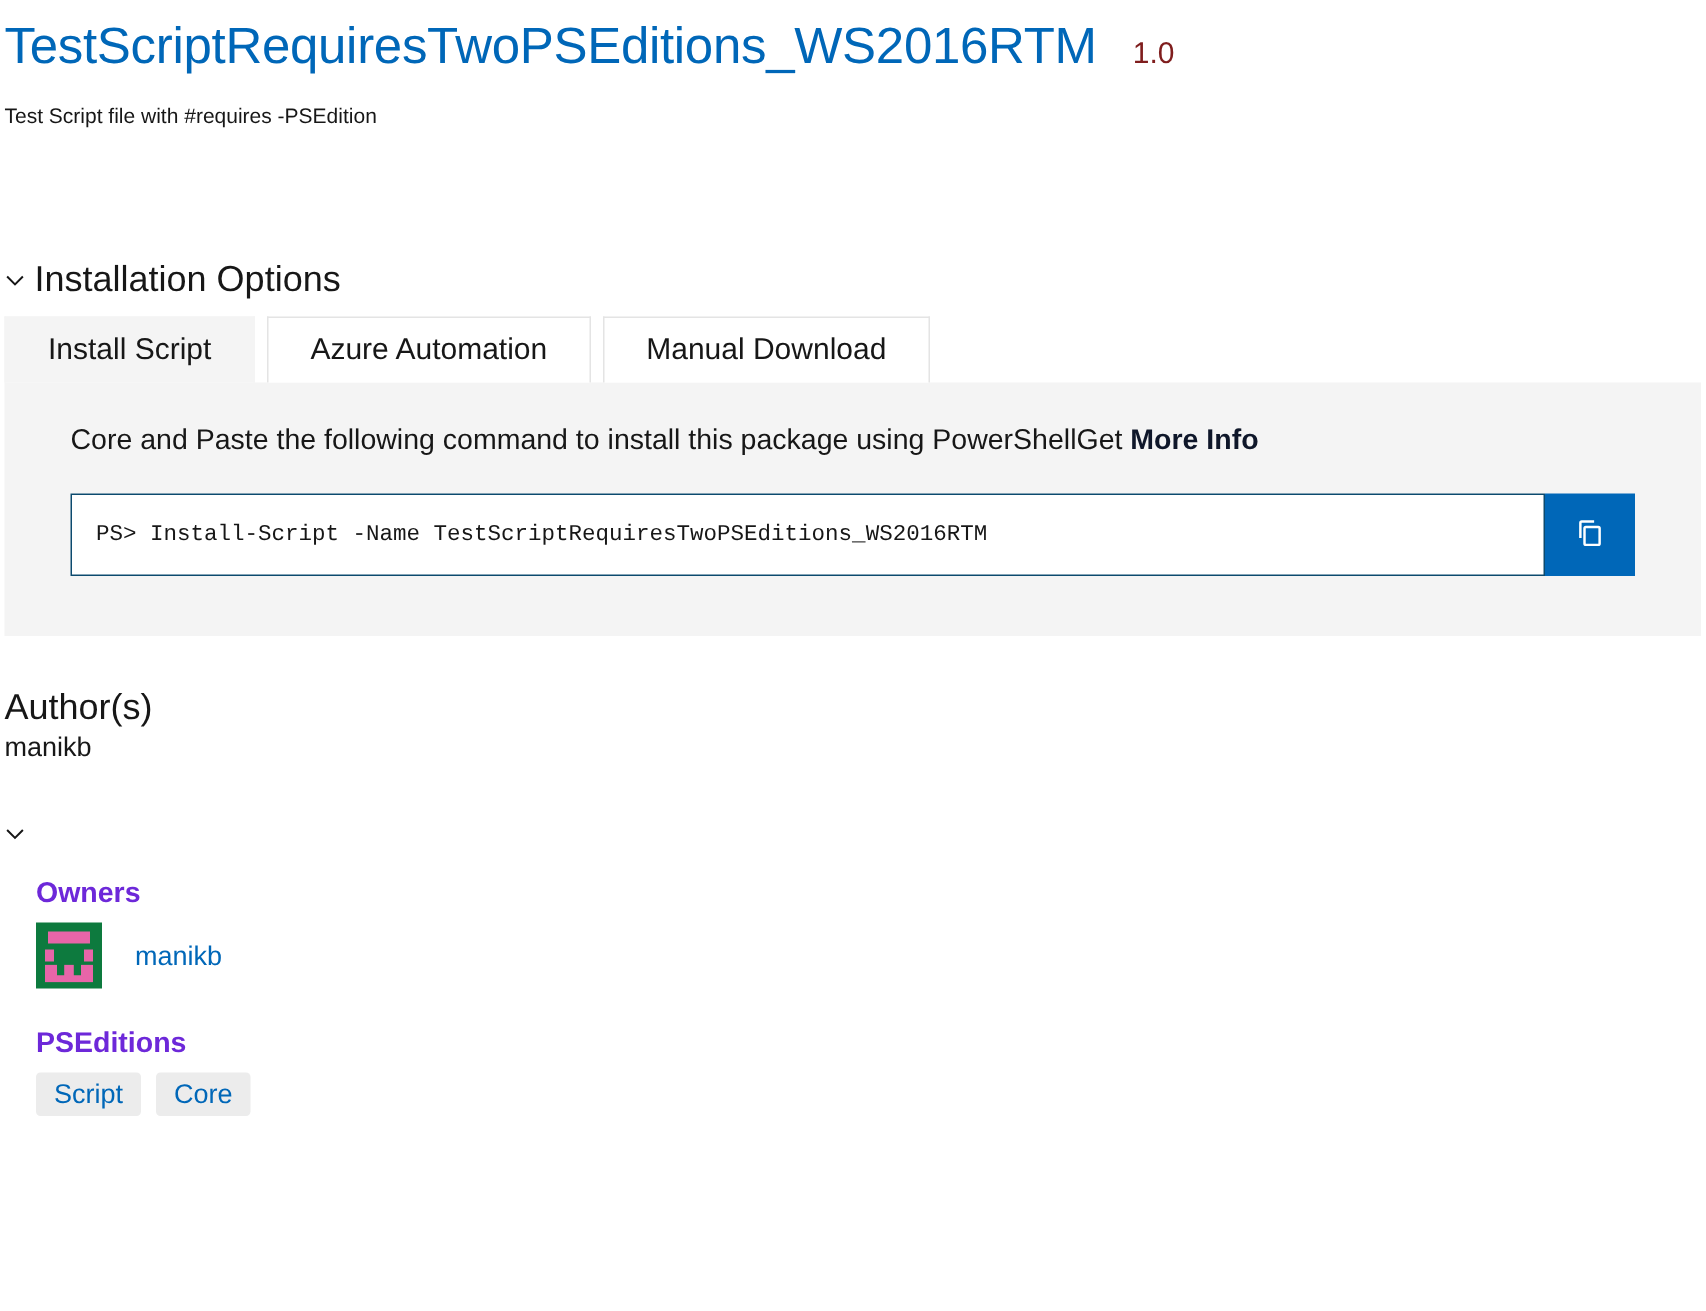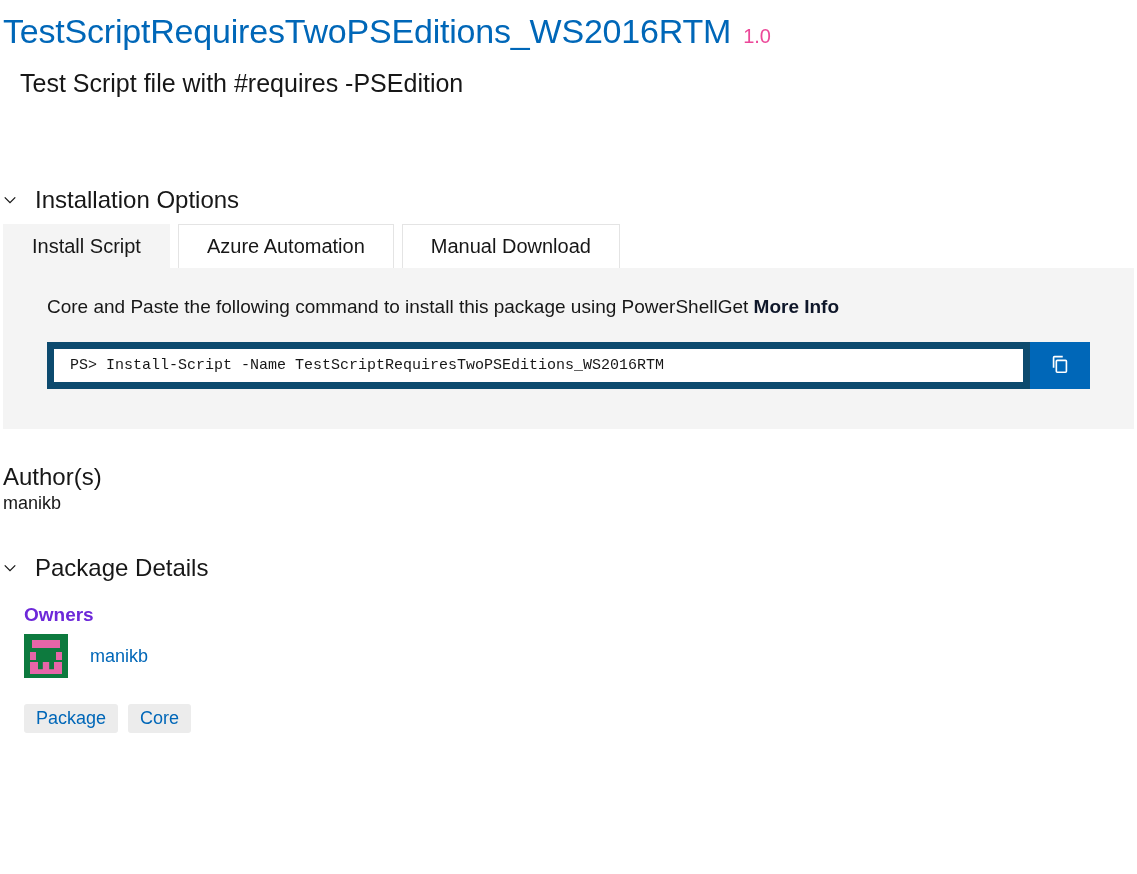--- a/index.html
+++ b/index.html
@@ -20,33 +20,34 @@
     padding: 12px 3px 0 3px;
   }
   .pkg-title {
     font-size: 34px;
     font-weight: 400;
     color: #0067b8;
     letter-spacing: -0.2px;
   }
   .pkg-version {
     font-size: 20px;
-    color: #ec4899;
-    font-weight: 400;
+    color: #7f1d1d;
+    font-weight: 400;
+    margin-left: 12px;
   }
   .description {
-    font-size: 25px;
-    color: #171717;
-    padding: 18px 3px 0 20px;
+    font-size: 14px;
+    color: #171717;
+    padding: 18px 3px 0 3px;
   }
 
   .section-header {
     display: flex;
     align-items: center;
-    gap: 18px;
+    gap: 6px;
     font-size: 24px;
     font-weight: 400;
     color: #171717;
     cursor: pointer;
     padding: 0 3px;
   }
   .chevron {
     width: 14px;
     height: 14px;
     flex-shrink: 0;
@@ -90,22 +91,22 @@
     font-weight: bold;
   }
 
   .command-row {
     display: flex;
     margin-top: 24px;
   }
   .command-box {
     flex: 1;
     background: #fff;
-    border: 7px solid #0c4a6e;
-    padding: 8px 16px;
+    border: 1px solid #0c4a6e;
+    padding: 18px 16px;
     font-family: Consolas, "Courier New", monospace;
     font-size: 15px;
     color: #171717;
   }
   .copy-btn {
     width: 60px;
     background: #0067b8;
     border: none;
     cursor: pointer;
     display: flex;
@@ -234,35 +235,35 @@
     <div class="authors-value">manikb</div>
   </div>
 
   <div class="package-details">
     <div class="section-header">
       <span class="chevron">
         <svg viewBox="0 0 16 16">
             <path d="M2 5 L8 11 L14 5" fill="none" stroke="#171717" stroke-width="1.5"></path>
           </svg>
       </span>
-      <span>Package Details</span>
     </div>
 
     <div class="details-body">
       <div class="sub-heading">Owners</div>
       <div class="owner-row">
         <div class="avatar">
           <span class="dot1"></span>
             <span class="dot2"></span>
         </div>
         <a href="#" class="owner-link">manikb</a>
       </div>
 
       <div class="pseditions">
+        <div class="sub-heading">PSEditions</div>
         <div class="tag-row">
-          <a href="#" class="tag">Package</a>
+          <a href="#" class="tag">Script</a>
           <a href="#" class="tag">Core</a>
         </div>
       </div>
     </div>
   </div>
 
 </div>
 
 </body></html>

